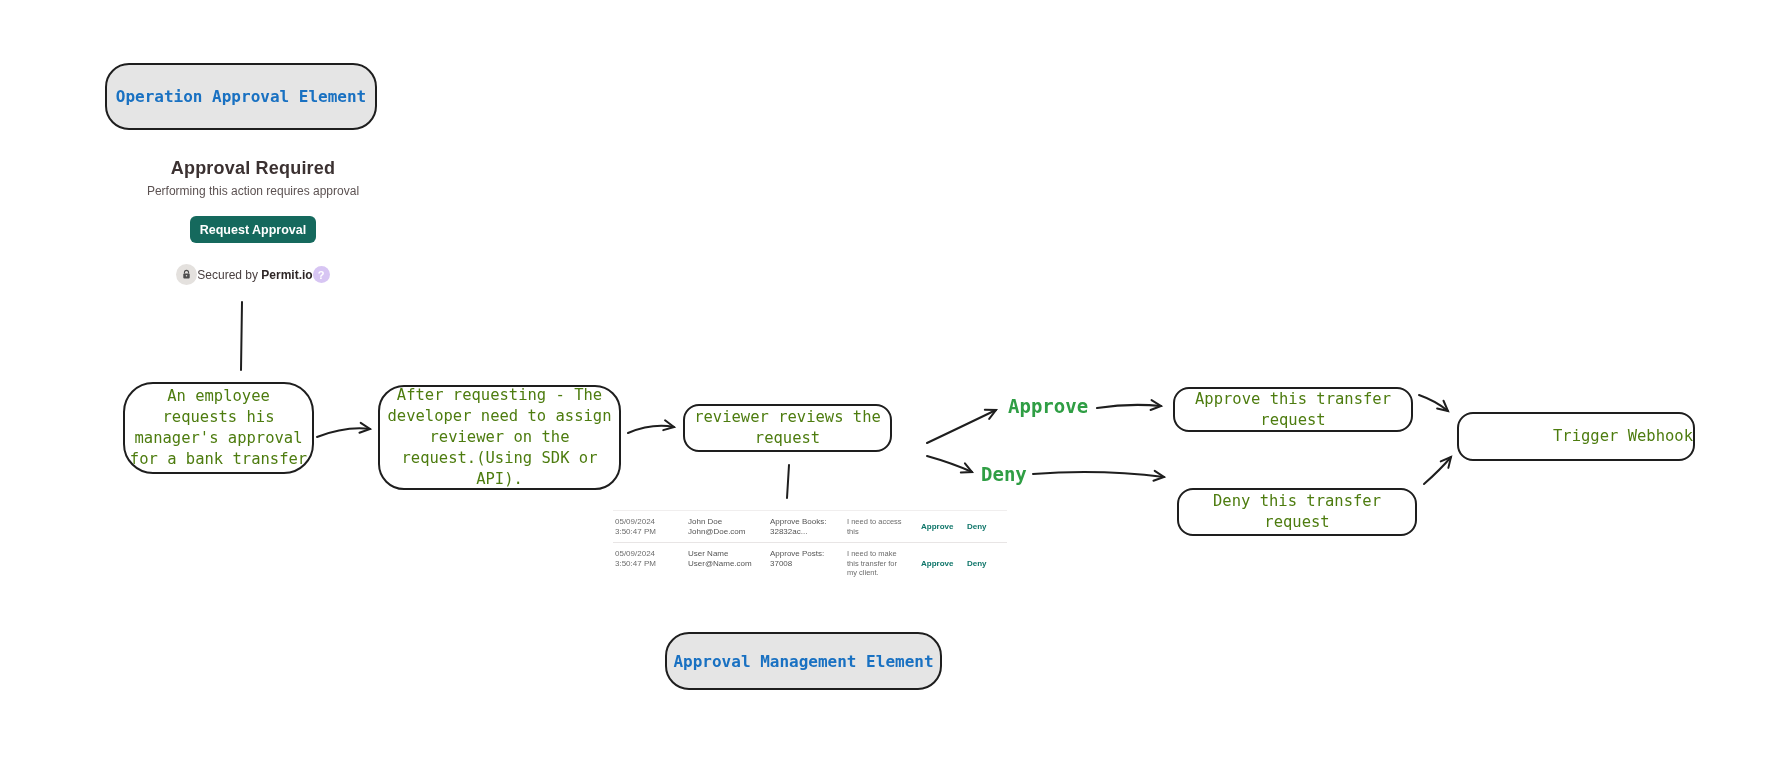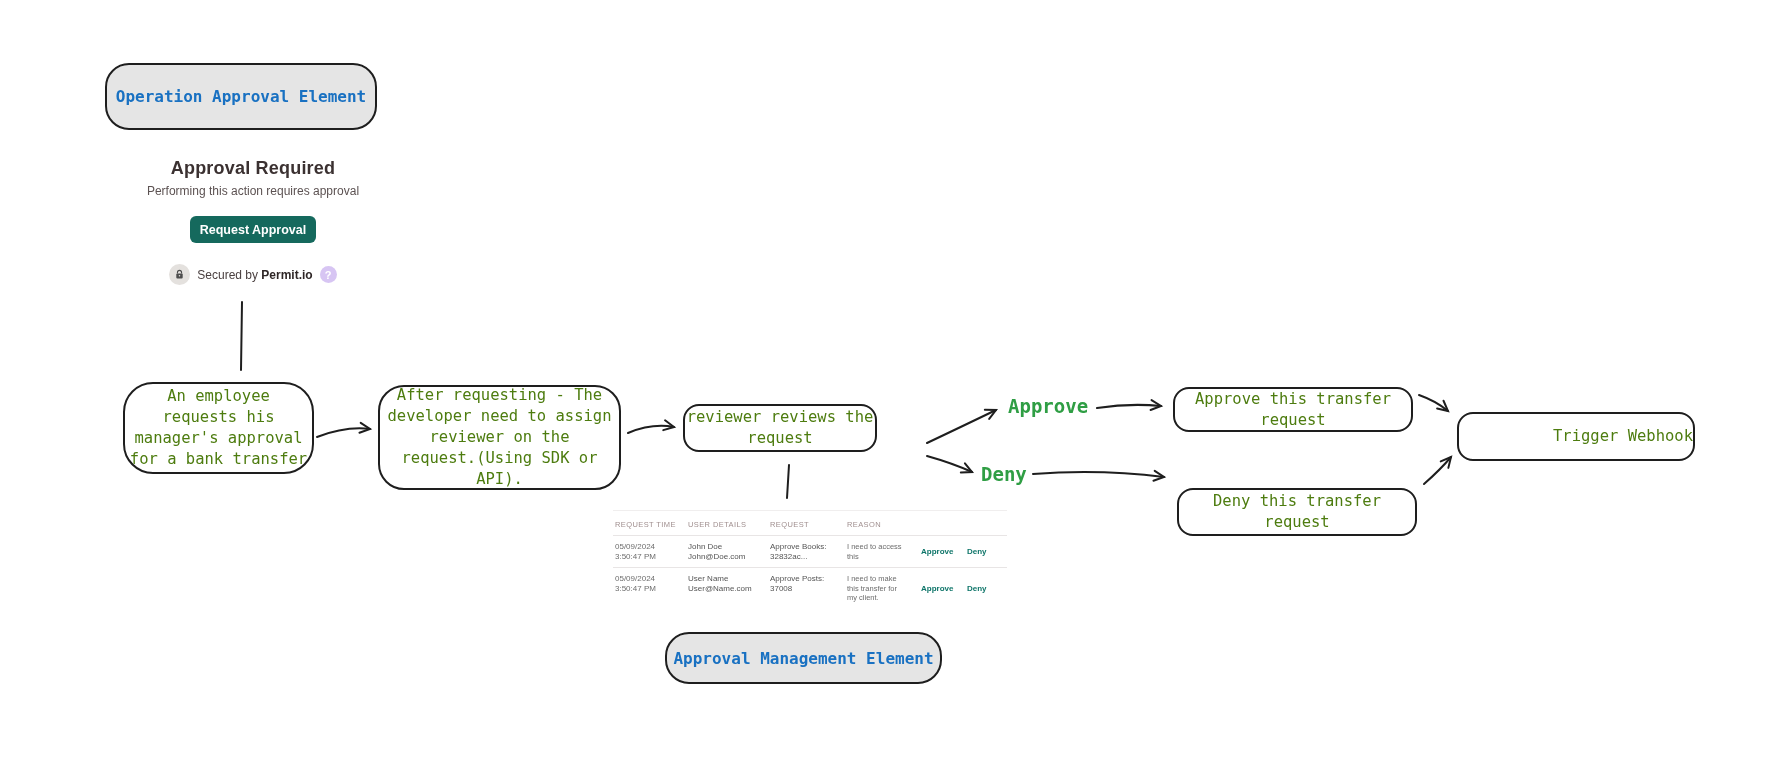--- a/index.html
+++ b/index.html
@@ -25,25 +25,25 @@
   .label-box {
     position: absolute;
     border: 2.5px solid #1e1e1e;
     border-radius: 24px;
     background: #e5e5e5;
     display: flex; align-items: center; justify-content: center;
     font-family: "DejaVu Sans Mono", monospace;
     font-weight: 600; font-size: 16px; color: #1971c2;
   }
   #op-box   { left: 105px; top: 63px;  width: 272px; height: 67px; }
-  #am-box   { left: 665px; top: 632px; width: 277px; height: 52px; }
+  #am-box   { left: 665px; top: 632px; width: 277px; height: 58px; }
 
   #box-employee { left: 123px;  top: 382px; width: 191px; height: 92px;  border-radius: 30px; }
   #box-assign   { left: 378px;  top: 385px; width: 243px; height: 105px; border-radius: 26px; }
-  #box-review   { left: 683px;  top: 404px; width: 194px; height: 48px;  border-radius: 16px; }
+  #box-review   { left: 683px;  top: 404px; width: 209px; height: 48px;  border-radius: 16px; }
   #box-approve  { left: 1173px; top: 387px; width: 240px; height: 45px;  border-radius: 16px; }
   #box-deny     { left: 1177px; top: 474px; width: 240px; height: 48px;  border-radius: 16px; margin-top: 14px; }
   #box-webhook  { left: 1457px; top: 412px; width: 238px; height: 49px;  border-radius: 16px; justify-content: flex-end; }
 
   .branch-label {
     position: absolute;
     font-family: "DejaVu Sans Mono", monospace;
     font-weight: bold; font-size: 19px; color: #2f9e44;
   }
   #lbl-approve { left: 1008px; top: 395px; }
@@ -59,21 +59,21 @@
     font-size: 12px; color: #5c5252;
   }
   .request-btn {
     left: 190px; top: 216px; width: 126px; height: 27px;
     background: #15695d; color: #ffffff; border: none; border-radius: 6px;
     font-family: "Liberation Sans", sans-serif;
     font-size: 12.5px; font-weight: bold; cursor: pointer;
   }
   .secured-row {
     left: 105px; top: 264px; width: 296px;
-    display: flex; align-items: center; justify-content: center; gap: 7px;
+    display: flex; align-items: center; justify-content: center; 
   }
   .lock-circle {
     width: 21px; height: 21px; border-radius: 50%;
     background: #e4e1de; display: flex; align-items: center; justify-content: center;
   }
   .secured-text { font-size: 12px; color: #4a4040; }
   .secured-text b { color: #2e2626; }
   .help-circle {
     width: 17px; height: 17px; border-radius: 50%;
     background: #d7c5f3; color: #ffffff; font-size: 11px; font-weight: bold;
@@ -181,28 +181,20 @@
 </div>
 <div id="box-deny" class="flow-box">
   <span class="pre">Deny this transfer
 request</span>
 </div>
 <div id="box-webhook" class="flow-box">
   <span>Trigger Webhook</span>
 </div>
 
 <div class="abs req-table">
-  <div class="t-row">
-    <div class="t-head">REQUEST TIME</div>
-    <div class="t-head">USER DETAILS</div>
-    <div class="t-head">REQUEST</div>
-    <div class="t-head">REASON</div>
-    <div class="t-head"></div>
-    <div class="t-head"></div>
-  </div>
   <div class="t-row">
     <div class="t-cell muted pre">05/09/2024
 3:50:47 PM</div>
     <div class="t-cell pre">John Doe
 John@Doe.com</div>
     <div class="t-cell pre">Approve Books:
 32832ac...</div>
     <div class="t-cell reason pre">I need to access
 this</div>
     <div class="t-action">Approve</div>

